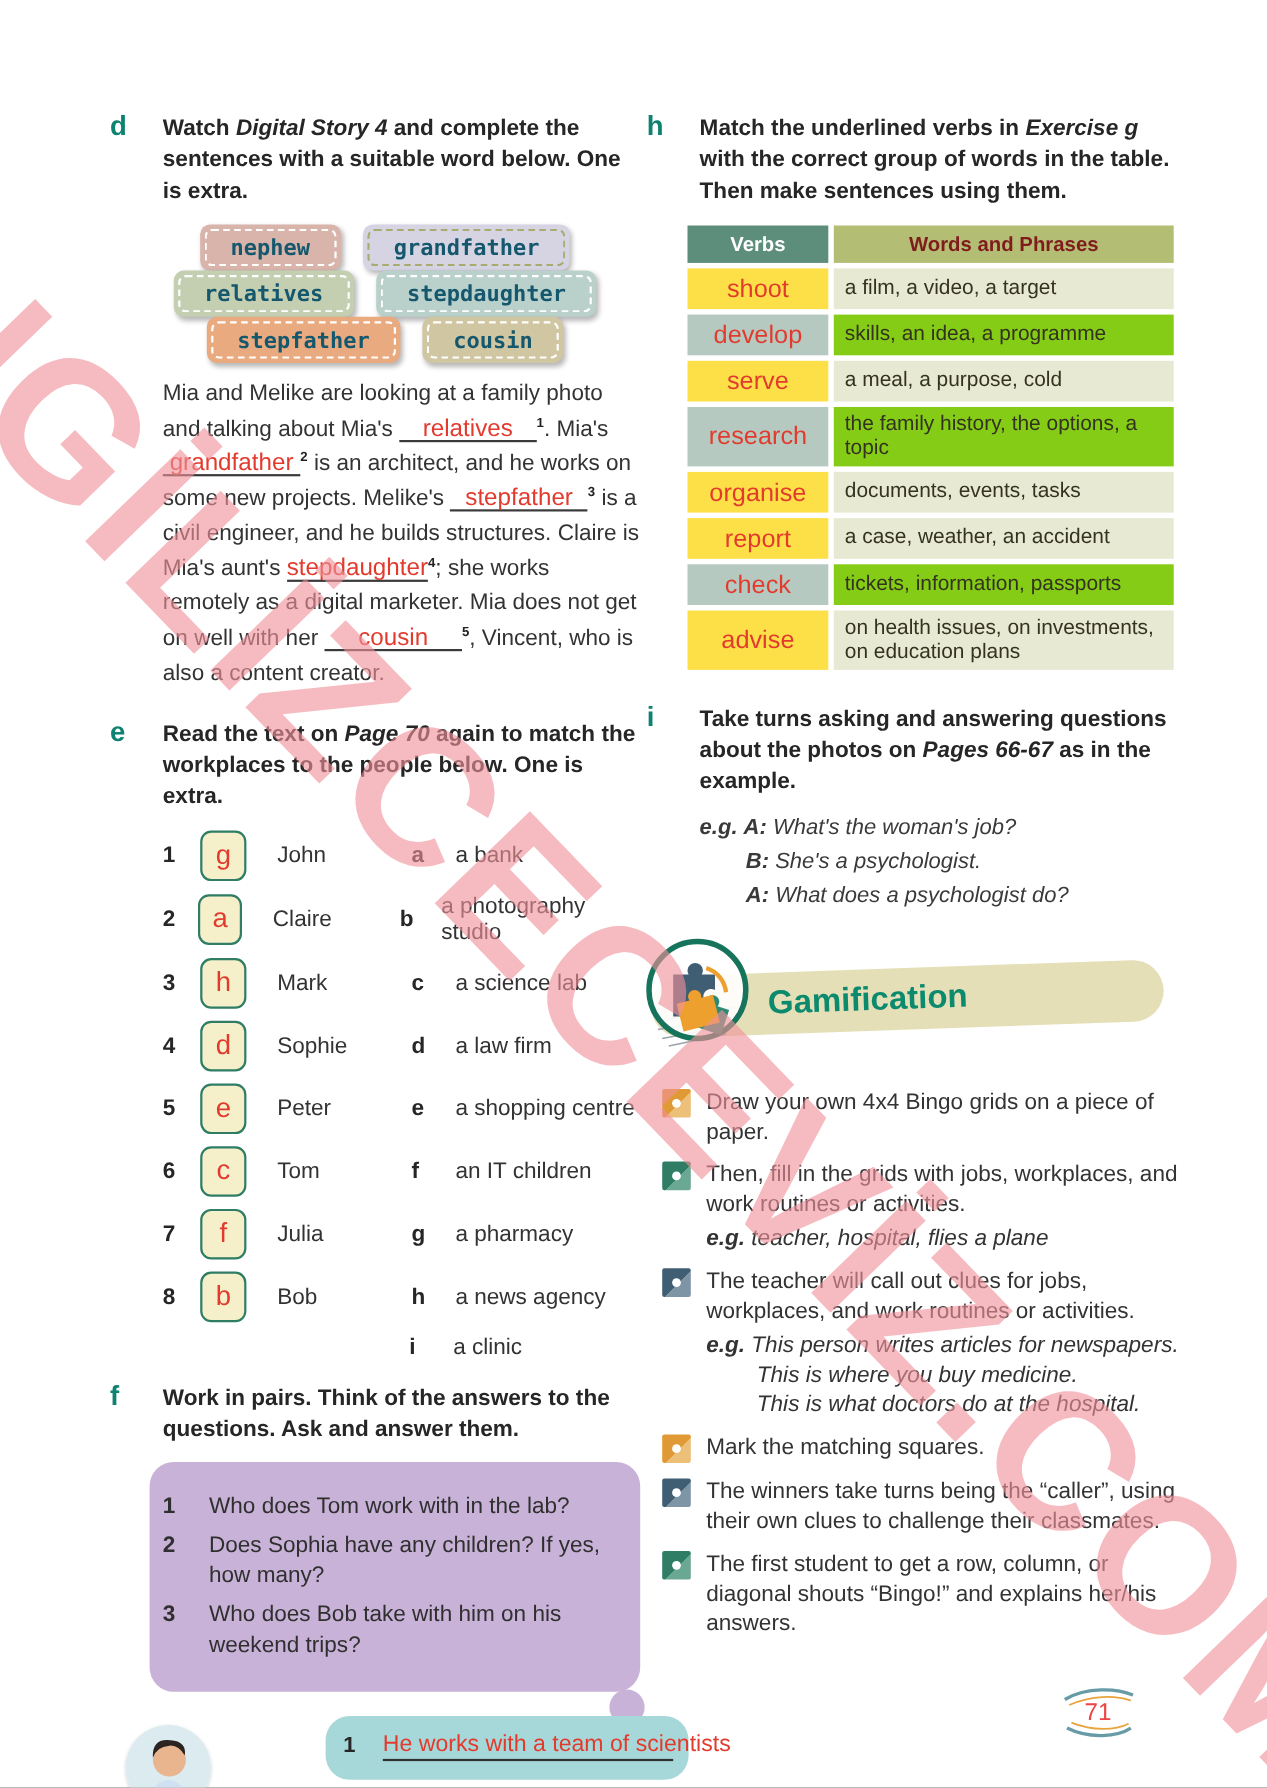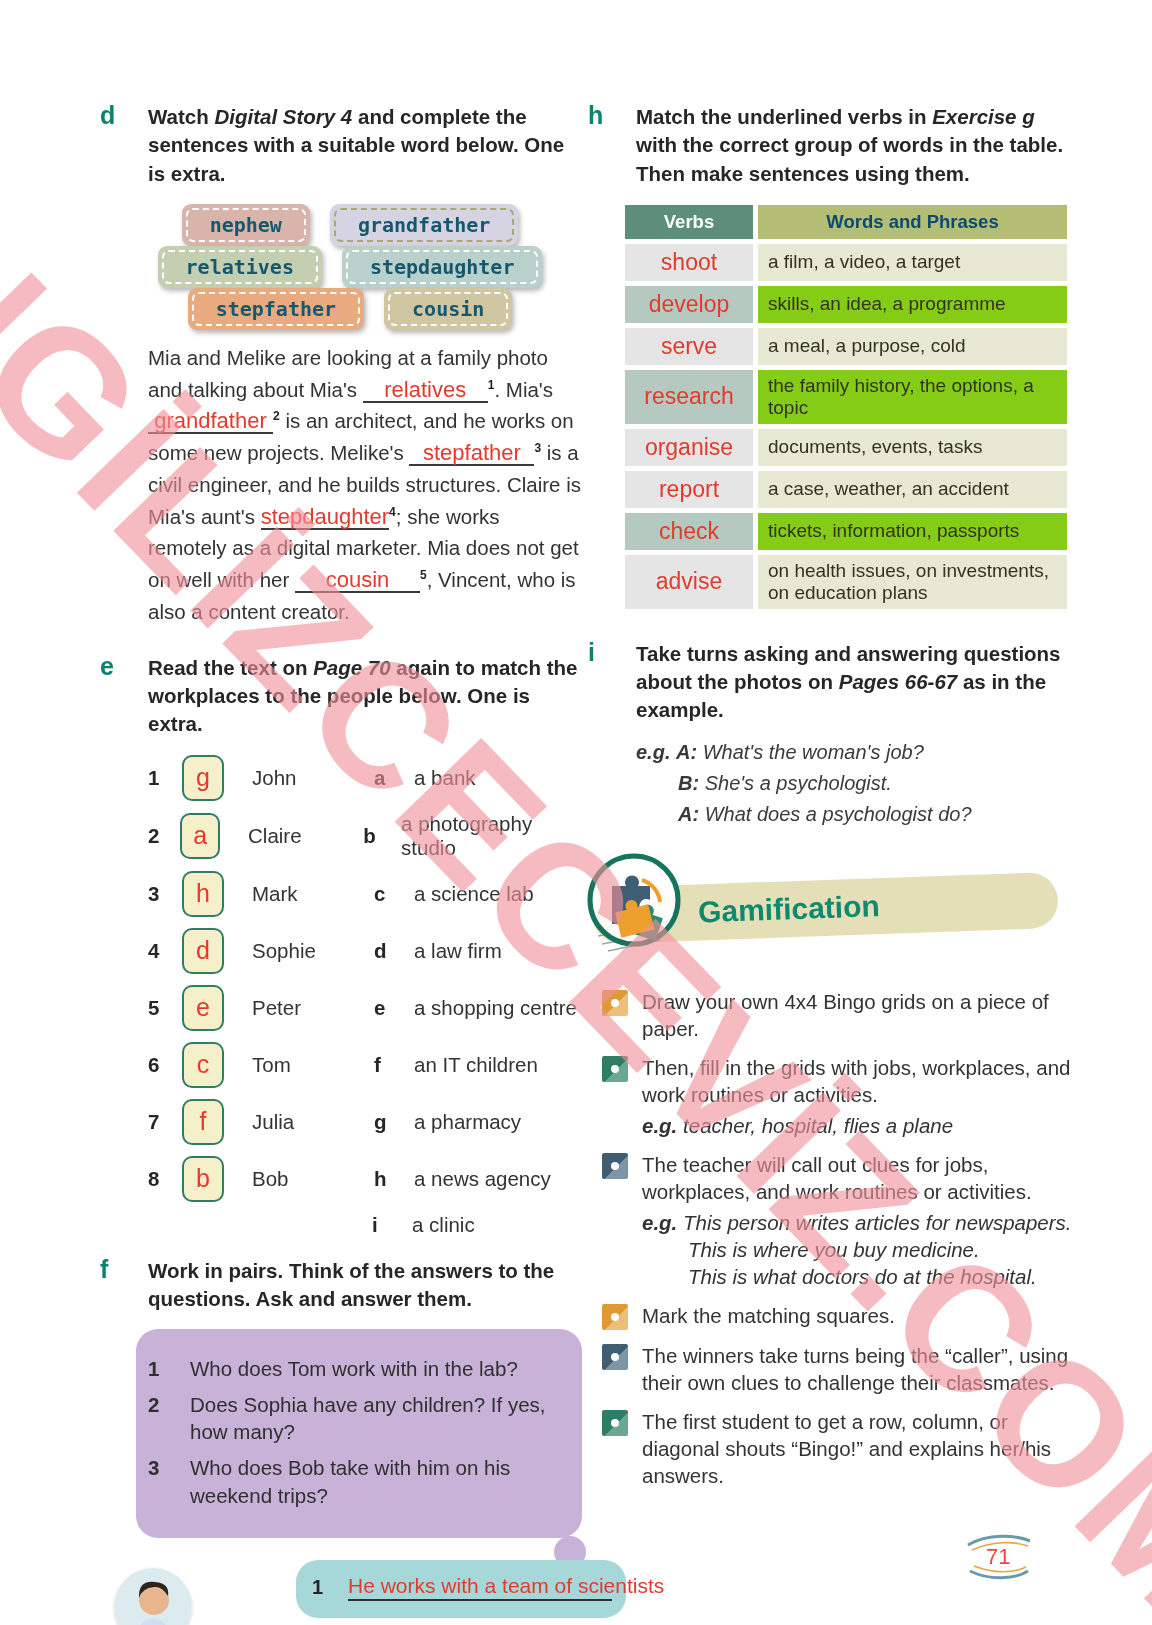--- a/index.html
+++ b/index.html
@@ -50,25 +50,25 @@
         padding:10px 14px 14px 16px;z-index:2;}
   .ans-row{display:flex;font-size:20px;line-height:1.25;margin:3px 0;}
   .ans-num{width:36px;font-weight:bold;color:#262626;flex:0 0 36px;padding-top:2px;}
   .hand{color:#e23b2e;font-size:21px;}
   .uline{border-bottom:2px solid #2f2f2f;display:inline-block;min-width:230px;white-space:nowrap;}
   .eg-label{font-weight:bold;}
   
   table.vtable{border-collapse:separate;border-spacing:5px 5px;margin:12px 0 0 -16px;width:452px;}
   .vtable th{font-size:18.5px;padding:6px 8px;}
   .th-verbs{background:#5d8d7b;color:#ffffff;width:112px;}
-  .th-words{background:#b4bd74;color:#0c4a6e;margin-left:45px;}
+  .th-words{background:#b4bd74;color:#7f1d1d;margin-left:45px;}
   .vtable td{padding:5px 10px;}
   .td-verb{text-align:center;color:#e23b2e;font-size:23px;}
   .td-words{font-size:19px;color:#33331f;}
-  tr.row-odd .td-verb{background:#e5e5e5;}  tr.row-even .td-verb{background:#b5c9c0;}
+  tr.row-odd .td-verb{background:#fde047;}  tr.row-even .td-verb{background:#b5c9c0;}
   tr.row-odd .td-words{background:#e8e9d2;} tr.row-even .td-words{background:#84cc16;margin-left:14px;}
   
   .dlg-example{font-size:20px;font-style:italic;color:#3a3a3a;margin:12px 0 0 0;line-height:1.55;}
   .dlg-line{margin-left:42px;}
   .dlg-line.first{margin-left:0;}
   .dlg-speaker{font-weight:bold;}
   
   .gami{position:relative;height:126px;margin-top:20px;}
   .gami-banner{position:absolute;left:4px;top:30px;width:466px;height:56px;background:#e5dfb7;
         border-radius:30px;transform:rotate(-2deg);display:flex;align-items:center;padding-left:106px;box-sizing:border-box;}

